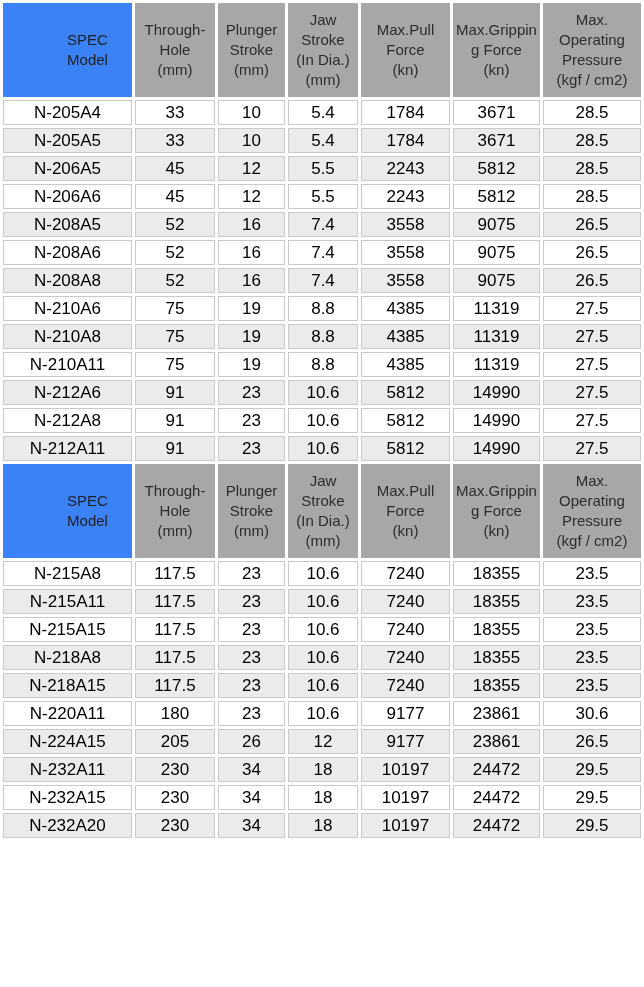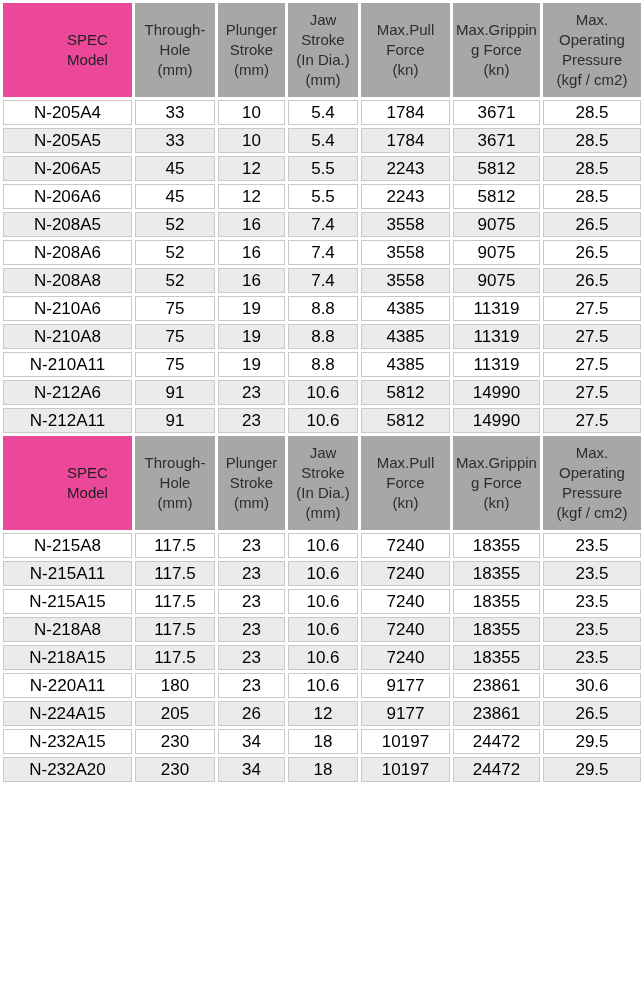--- a/index.html
+++ b/index.html
@@ -20,21 +20,21 @@
     color: #2d2d2d;
     font-weight: 400;
     font-size: 15px;
     line-height: 1.35;
     text-align: center;
     vertical-align: middle;
     white-space: pre-line;
     overflow: hidden;
   }
   th.hdr.spec {
-    background: #ec4899;
+    background: #3b82f6;
     color: #1f1f1f;
     padding-left: 40px;
   }
   td.cell {
     height: 25px;
     border: 1px solid #c9c9c9;
     background: #ffffff;
     color: #000000;
     font-size: 17px;
     text-align: center;
@@ -174,20 +174,29 @@
       </tr>
       <tr class="even">
         <td class="cell">N-212A6</td>
         <td class="cell">91</td>
         <td class="cell">23</td>
         <td class="cell">10.6</td>
         <td class="cell">5812</td>
         <td class="cell">14990</td>
         <td class="cell">27.5</td>
       </tr>
+      <tr class="odd">
+        <td class="cell">N-212A8</td>
+        <td class="cell">91</td>
+        <td class="cell">23</td>
+        <td class="cell">10.6</td>
+        <td class="cell">5812</td>
+        <td class="cell">14990</td>
+        <td class="cell">27.5</td>
+      </tr>
       <tr class="even">
         <td class="cell">N-212A11</td>
         <td class="cell">91</td>
         <td class="cell">23</td>
         <td class="cell">10.6</td>
         <td class="cell">5812</td>
         <td class="cell">14990</td>
         <td class="cell">27.5</td>
       </tr>
     </tbody>
@@ -272,20 +281,29 @@
       </tr>
       <tr class="even">
         <td class="cell">N-224A15</td>
         <td class="cell">205</td>
         <td class="cell">26</td>
         <td class="cell">12</td>
         <td class="cell">9177</td>
         <td class="cell">23861</td>
         <td class="cell">26.5</td>
       </tr>
+      <tr class="even">
+        <td class="cell">N-232A11</td>
+        <td class="cell">230</td>
+        <td class="cell">34</td>
+        <td class="cell">18</td>
+        <td class="cell">10197</td>
+        <td class="cell">24472</td>
+        <td class="cell">29.5</td>
+      </tr>
       <tr class="odd">
         <td class="cell">N-232A15</td>
         <td class="cell">230</td>
         <td class="cell">34</td>
         <td class="cell">18</td>
         <td class="cell">10197</td>
         <td class="cell">24472</td>
         <td class="cell">29.5</td>
       </tr>
       <tr class="even">

